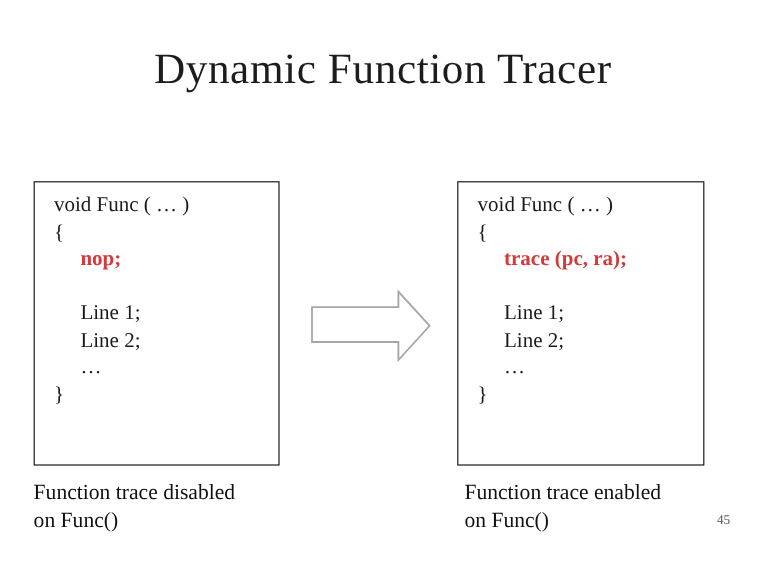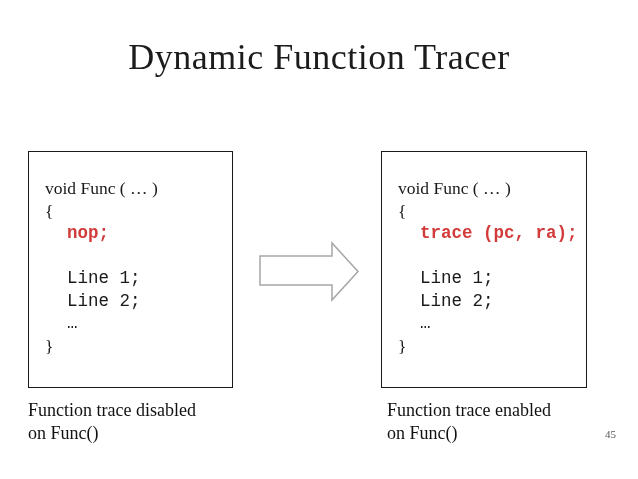--- a/index.html
+++ b/index.html
@@ -33,28 +33,28 @@
     font-weight: 400;
     letter-spacing: 0.5px;
     color: #1c1c1c;
   }
   .code-box {
     position: absolute;
     top: 151px;
     height: 237px;
     border: 1.5px solid #1a1a1a;
     background: #ffffff;
-    padding: 25px 0 0 16px;
+    padding: 7px 0 0 16px;
     font-size: 17.5px;
     line-height: 22.5px;
   }
   .code-box.left-box  { left: 28px;  width: 205px; }
   .code-box.right-box { left: 381px; width: 206px; }
   .code-line { white-space: pre; }
-  .code-line.indent { padding-left: 22px; font-family: Liberation Mono, monospace; }
+  .code-line.indent { padding-left: 22px; }
   .code-line.highlight {
     color: var(--highlight);
     font-weight: 700;
   }
   .code-spacer { height: 22.5px; }
   .arrow-svg {
     position: absolute;
     left: 258px;
     top: 241px;
     width: 102px;
@@ -74,21 +74,21 @@
     line-height: 23px;
     color: #111111;
   }
   .caption.left-caption  { left: 28px;  width: 205px; }
   .caption.right-caption { left: 387px; width: 206px; }
   .page-number {
     position: absolute;
     left: 590px;
     top: 428px;
     width: 26px;
-    text-align: right;
+    text-align: center;
     font-size: 11px;
     color: var(--muted);
   }
 </style>
 </head>
 <body>
 
 <div class="slide">
 
   <h1 class="title">Dynamic Function Tracer</h1>

